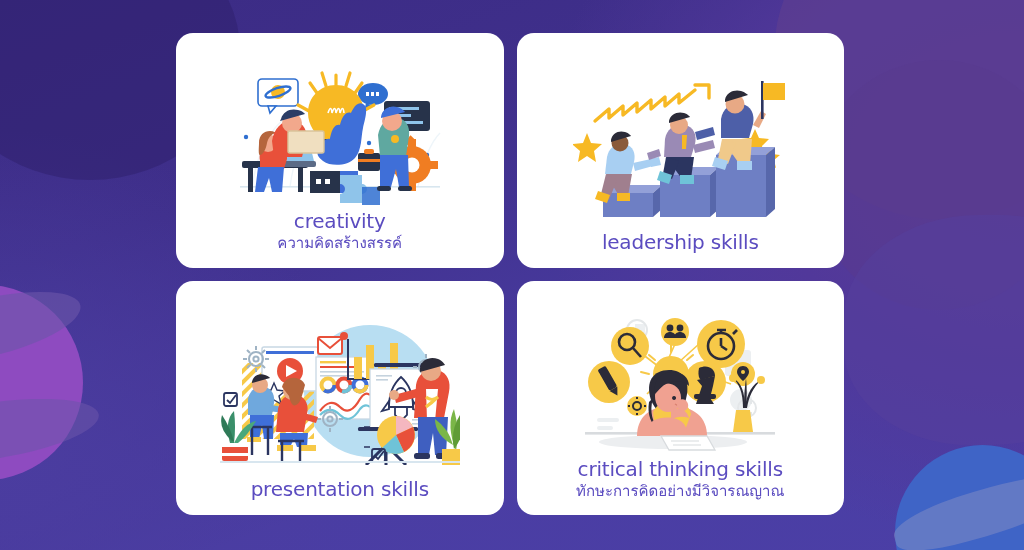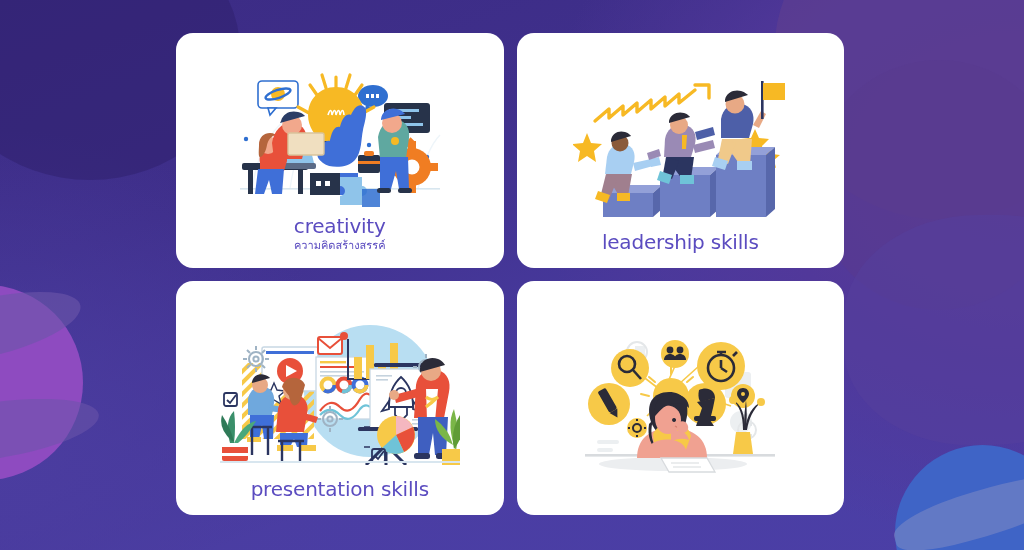--- a/index.html
+++ b/index.html
@@ -103,21 +103,21 @@
   .labels { text-align:center; padding-bottom:2px; }
   .title-en {
     color:#5b4cc0;
     font-size:20px;
     letter-spacing:-.2px;
     line-height:1.15;
     white-space:nowrap;
   }
   .title-th {
     color:#5b4cc0;
-    font-size:11px;
+    font-size:15px;
     line-height:1.3;
     margin-top:1px;
     white-space:nowrap;
   }
 </style>
 </head>
 <body>
 
 <div class="bg-layer">
   <div class="bg-base"></div>
@@ -616,16 +616,18 @@
             <path d="M168 94 c0 -16 -4 -24 -10 -30 c8 4 12 14 12 30z"></path>
             <path d="M170 94 c2 -16 8 -24 16 -28 c-8 8 -12 16 -14 28z"></path>
             <path d="M169 94 c0 -14 1 -22 2 -30 c1 10 1 20 0 30z"></path>
           </g>
           <circle cx="158" cy="64" r="4" fill="#f7c948"></circle>
           <circle cx="186" cy="66" r="4" fill="#f7c948"></circle>
         </g>
       </svg>
     </div>
     <div class="labels">
+      <div class="title-en">critical thinking skills</div>
+      <div class="title-th">ทักษะการคิดอย่างมีวิจารณญาณ</div>
     </div>
   </div>
 
 </div>
 
 </body></html>

